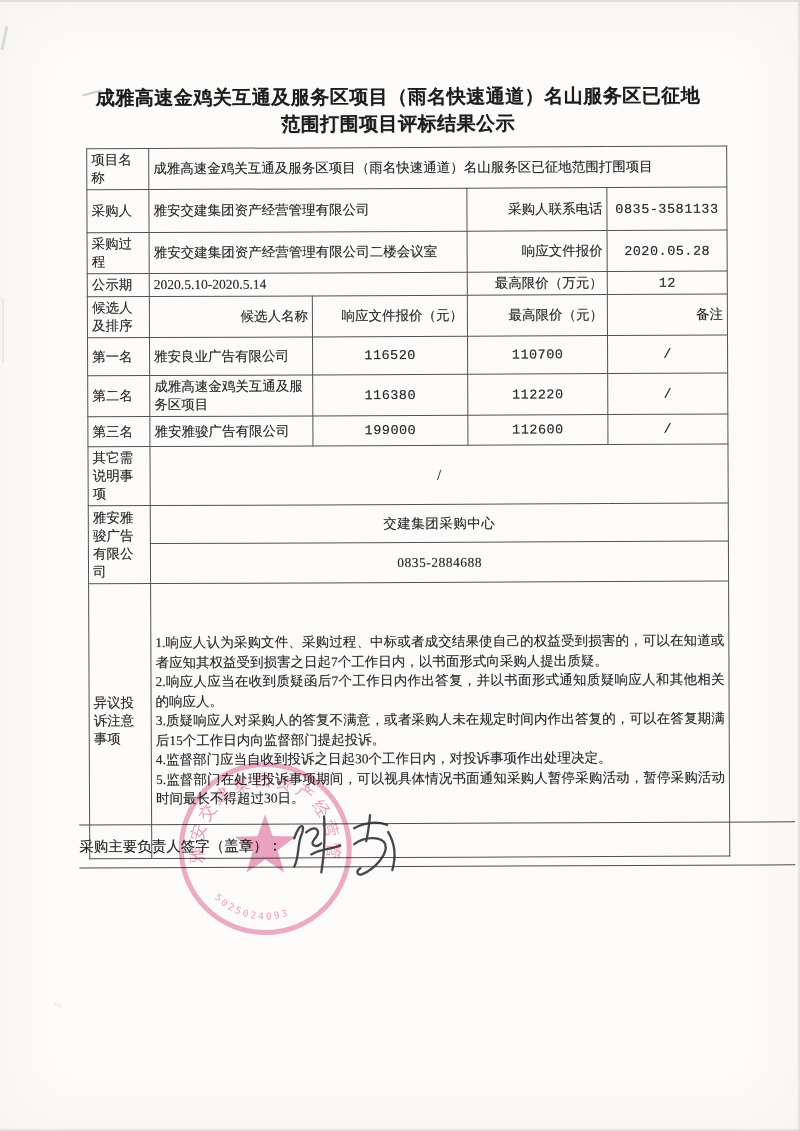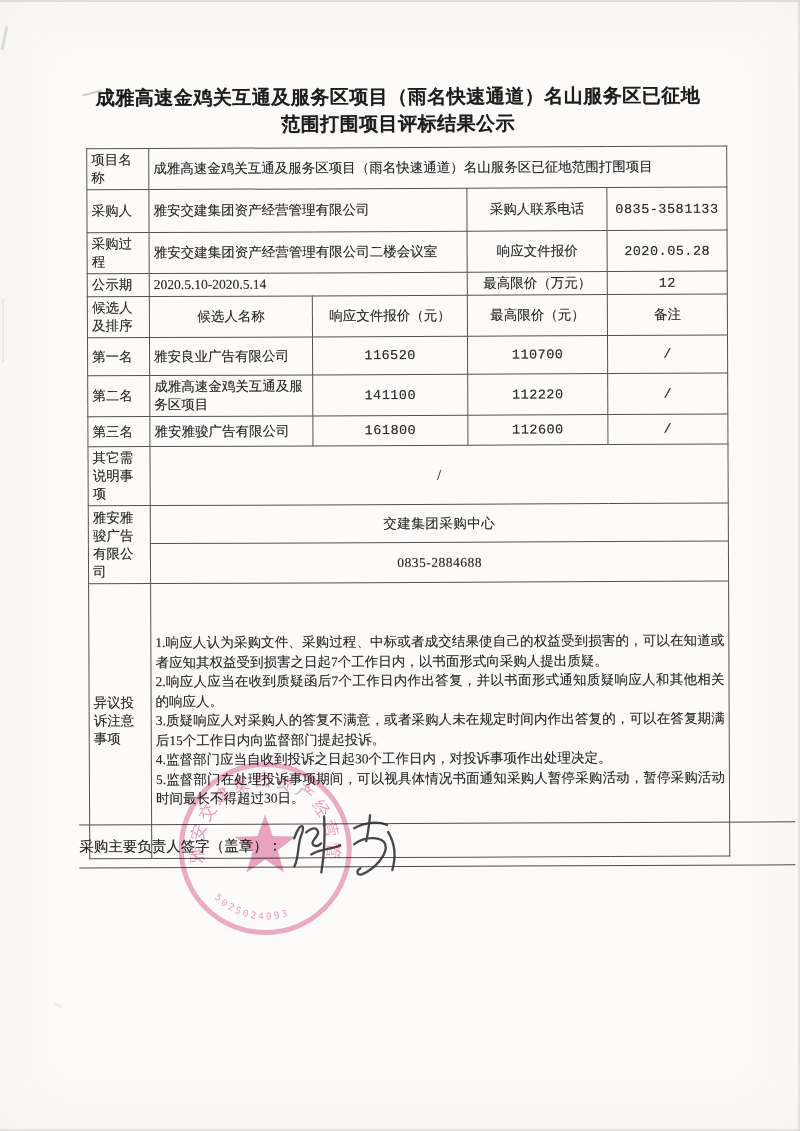--- a/index.html
+++ b/index.html
@@ -31,21 +31,21 @@
   }
   table.main td {
     border:1px solid #525252;
     padding:2px 4px;
     vertical-align:middle;
     text-shadow:0.25px 0.25px 0.35px rgba(35,35,35,0.4);
     overflow:hidden;
   }
   td.lab { padding:2px 3px; }
   td.left { text-align:left; padding-left:6px; }
-  td.ctr { text-align:center;margin-top:14px; }
+  td.ctr { text-align:right;margin-top:14px; }
   td.num { text-align:center; letter-spacing:0.5px;font-family:Liberation Mono, monospace; }
   td.other-val { text-align:center; padding-right:265px; font-size:15px; }
   td.sup-val { text-align:center; padding-right:240px; letter-spacing:0.5px; }
   td.objection-cell { vertical-align:top; padding:46px 8px 6px 3px; line-height:19.5px; }
   .obj-item { text-align:justify; }
   .sign-band {
     position:absolute; top:823px; left:78px; width:716px; height:44px;
     border-top:1px solid #4d4d4d; border-bottom:1px solid #4d4d4d;
     font-size:14.5px; line-height:43px; color:#262626;
     text-shadow:0.25px 0.25px 0.35px rgba(35,35,35,0.4);
@@ -117,28 +117,28 @@
       <tr style="height:38px">
         <td class="lab">第一名</td>
         <td class="left">雅安良业广告有限公司</td>
         <td class="num">116520</td>
         <td class="num">110700</td>
         <td class="num">/</td>
       </tr>
       <tr style="height:38px">
         <td class="lab">第二名</td>
         <td class="left">成雅高速金鸡关互通及服务区项目</td>
-        <td class="num">141100</td>
+        <td class="num">116380</td>
         <td class="num">112220</td>
         <td class="num">/</td>
       </tr>
       <tr style="height:30px">
         <td class="lab">第三名</td>
         <td class="left">雅安雅骏广告有限公司</td>
-        <td class="num">161800</td>
+        <td class="num">199000</td>
         <td class="num">112600</td>
         <td class="num">/</td>
       </tr>
       <tr style="height:38px">
         <td class="lab">其它需说明事项</td>
         <td class="other-val" colspan="4">/</td>
       </tr>
       <tr style="height:38px">
         <td class="lab" rowspan="2">雅安雅骏广告有限公司</td>
         <td class="sup-val" colspan="4">交建集团采购中心</td>

